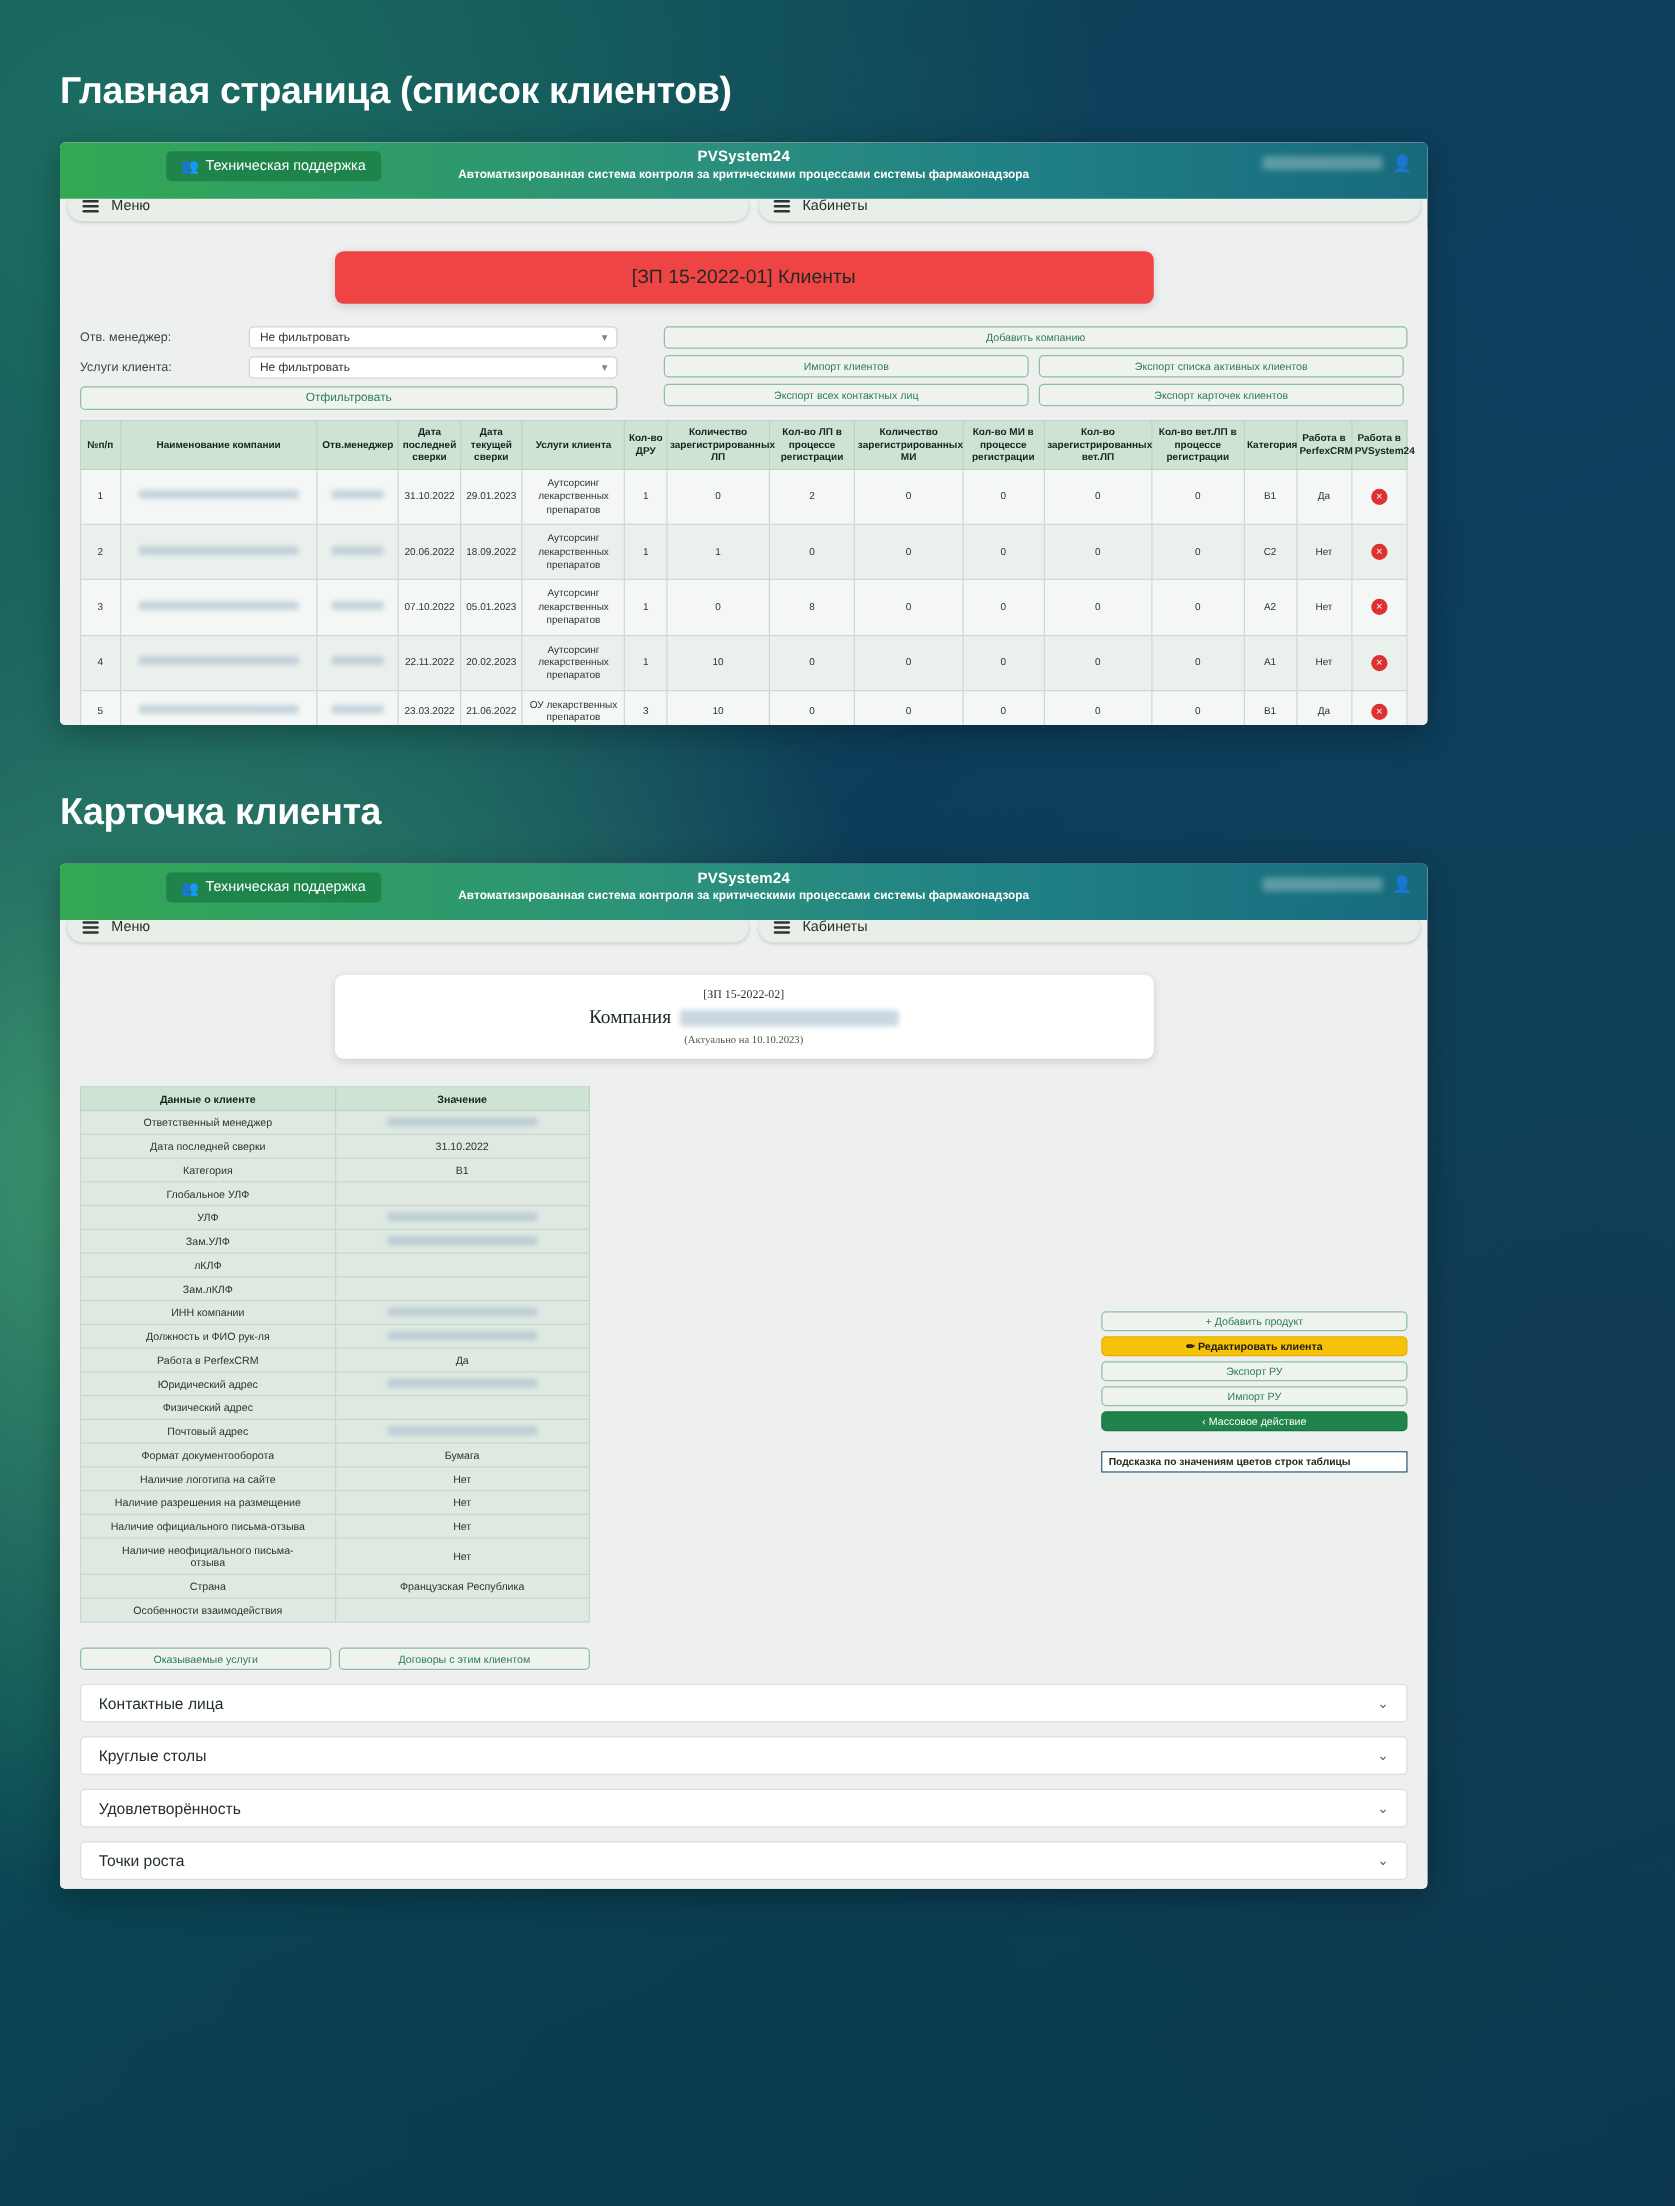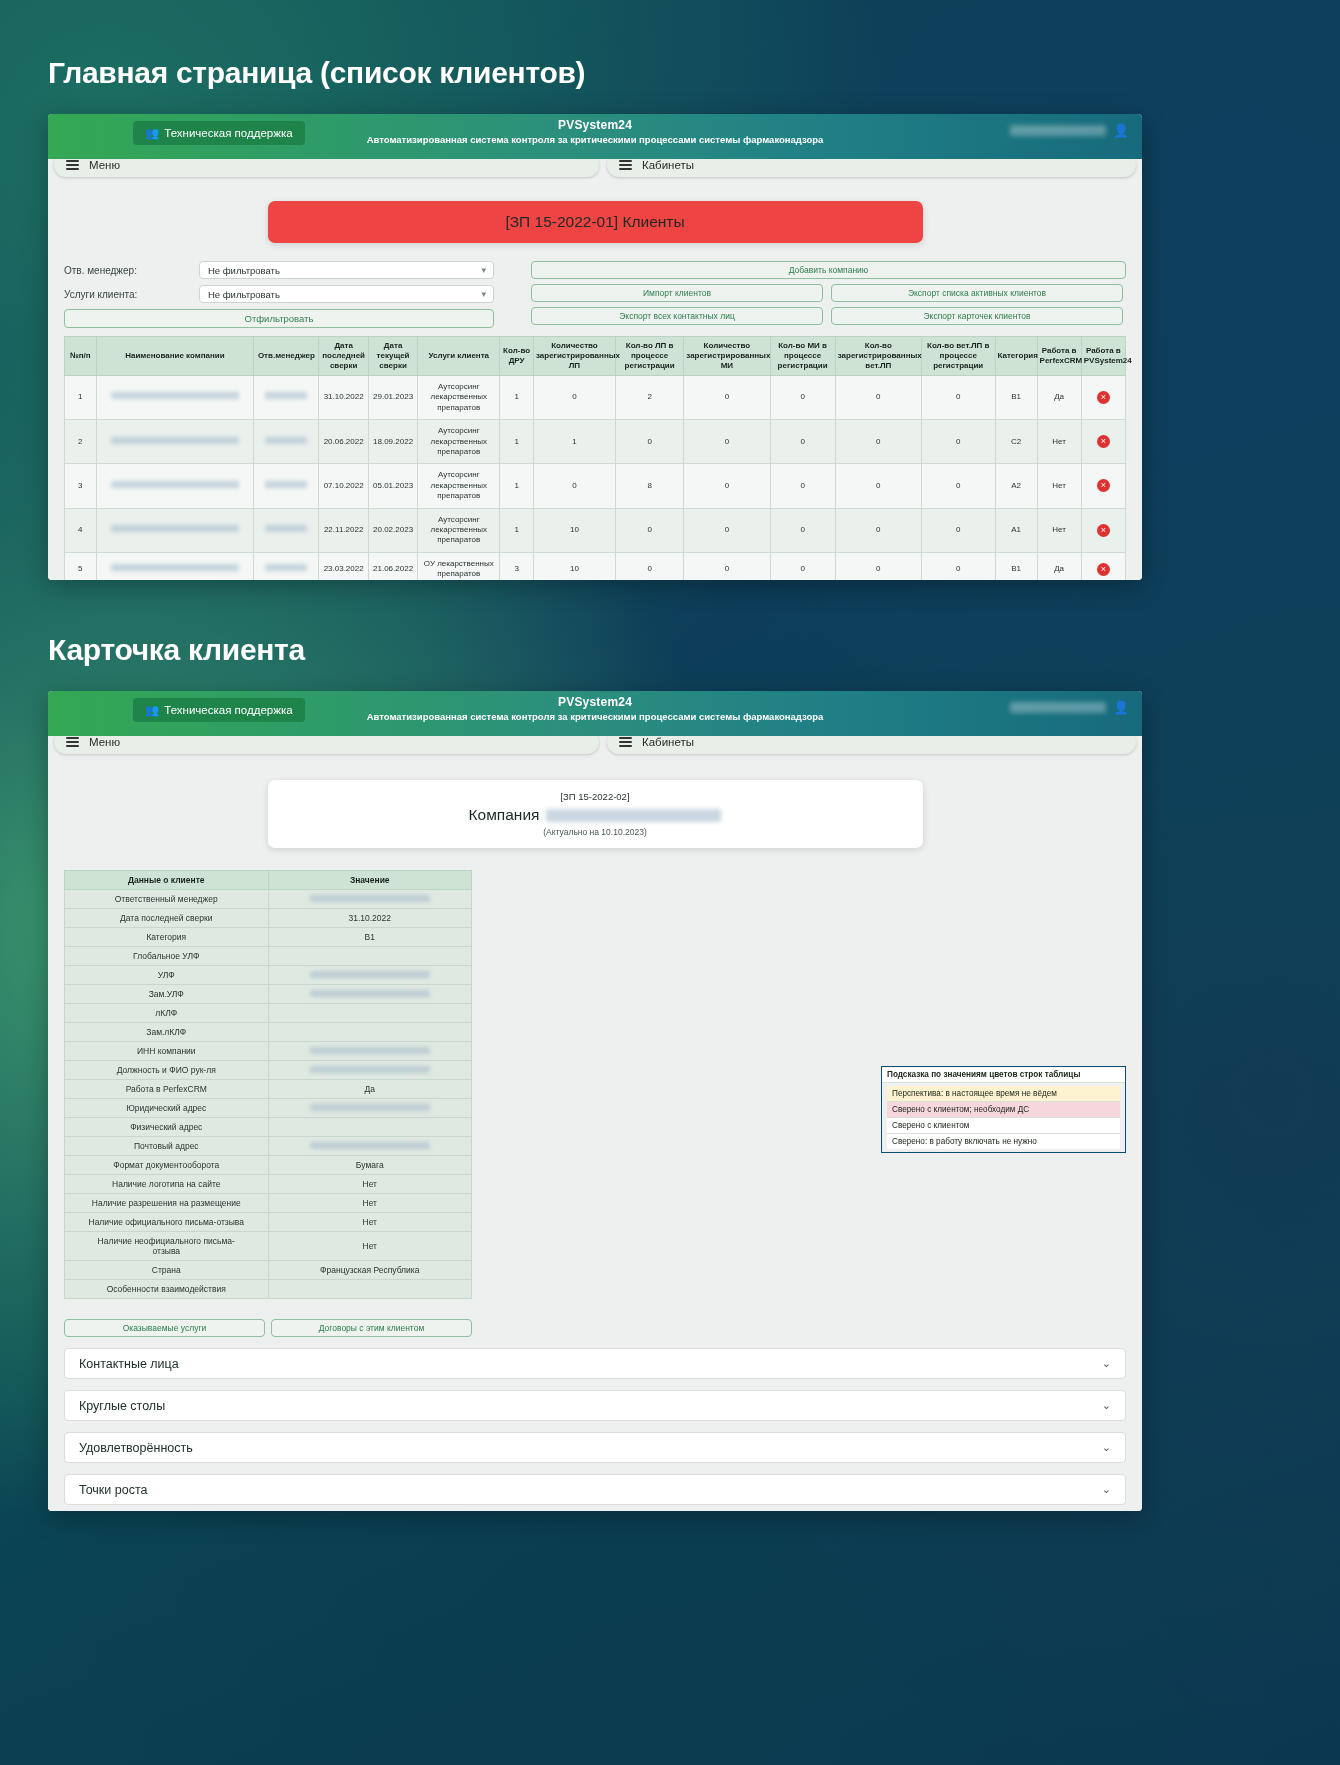--- a/index.html
+++ b/index.html
@@ -93,21 +93,21 @@
   table.grid td{
     border:1px solid #cfd9d3; font-size:8px; color:#2b352f; padding:6px 2px;
     text-align:center; vertical-align:middle; background:#f4f7f5; line-height:1.3;
   }
   table.grid tr:nth-child(even) td{ background:#eaf0ec;}
   .blurtext{ display:inline-block; border-radius:2px; background:#9fb6c8; opacity:.55; filter:blur(2.2px); height:7px;}
   .delbtn{ display:inline-block; width:13px;height:13px;border-radius:50%;background:#e03131;color:#fff;
     font-size:9px; line-height:13px; text-align:center;}
   
   .card-title-wrap{ background:#fff; border-radius:7px; box-shadow:0 2px 7px rgba(0,0,0,.13);
-    margin:6px auto 0; width:655px; padding:11px 10px; text-align:center;}
+    margin:6px auto 0; width:655px; padding:11px 10px; text-align:center;font-family:Liberation Serif, serif;}
   .ct-small{ font-size:9.5px; color:#2b352f;}
   .ct-main{ font-size:15.5px; color:#1d2a23; margin:4px 0 3px; display:flex; justify-content:center; gap:7px; align-items:center;}
   .ct-note{ font-size:8.5px; color:#4a554e;}
   .two-col{ display:flex; justify-content:space-between; margin-top:22px;}
   table.kv{ border-collapse:collapse; width:408px; table-layout:fixed;}
   table.kv th{ background:#cfe3d5; border:1px solid #bcd4c3; font-size:8.5px; padding:4px; color:#17241c;}
   table.kv td{ border:1px solid #c7d7cd; font-size:8.5px; padding:4px 19px; color:#2b352f; background:#dfe9e2; text-align:center;}
   table.kv td.k{ text-align:center;}
   .kv-btns{ display:flex; gap:6px; margin-top:20px; width:408px;}
   .kv-btns .act-btn{ flex:1;}
@@ -472,28 +472,29 @@
             </tbody>
         </table>
         <div class="kv-btns">
           <div class="act-btn">Оказываемые услуги</div>
           <div class="act-btn">Договоры с этим клиентом</div>
         </div>
       </div>
 
       <div class="right-panel">
         <div style="height:180px;"></div>
+        <div id="p2-rbtns">
+            <div class="rbtn">+ Добавить продукт</div>
+            <div class="rbtn yellow">✏ Редактировать клиента</div>
+            <div class="rbtn">Экспорт РУ</div>
+            <div class="rbtn">Импорт РУ</div>
+            <div class="rbtn green">‹ Массовое действие</div>
+          </div>
         <div class="legend">
           <div class="lg-head">Подсказка по значениям цветов строк таблицы</div>
-          <div id="p2-legend">
-              <div style="background: rgb(253, 243, 208);">Перспектива: в настоящее время не вёдем</div>
-              <div style="background: rgb(247, 215, 221);">Сверено с клиентом; необходим ДС</div>
-              <div style="background: rgb(255, 255, 255);">Сверено с клиентом</div>
-              <div style="background: rgb(255, 255, 255);">Сверено: в работу включать не нужно</div>
-            </div>
         </div>
       </div>
     </div>
 
     <div id="p2-acc">
         <div class="acc">
           <span>Контактные лица</span>
           <span class="chev">⌄</span>
         </div>
         <div class="acc">

